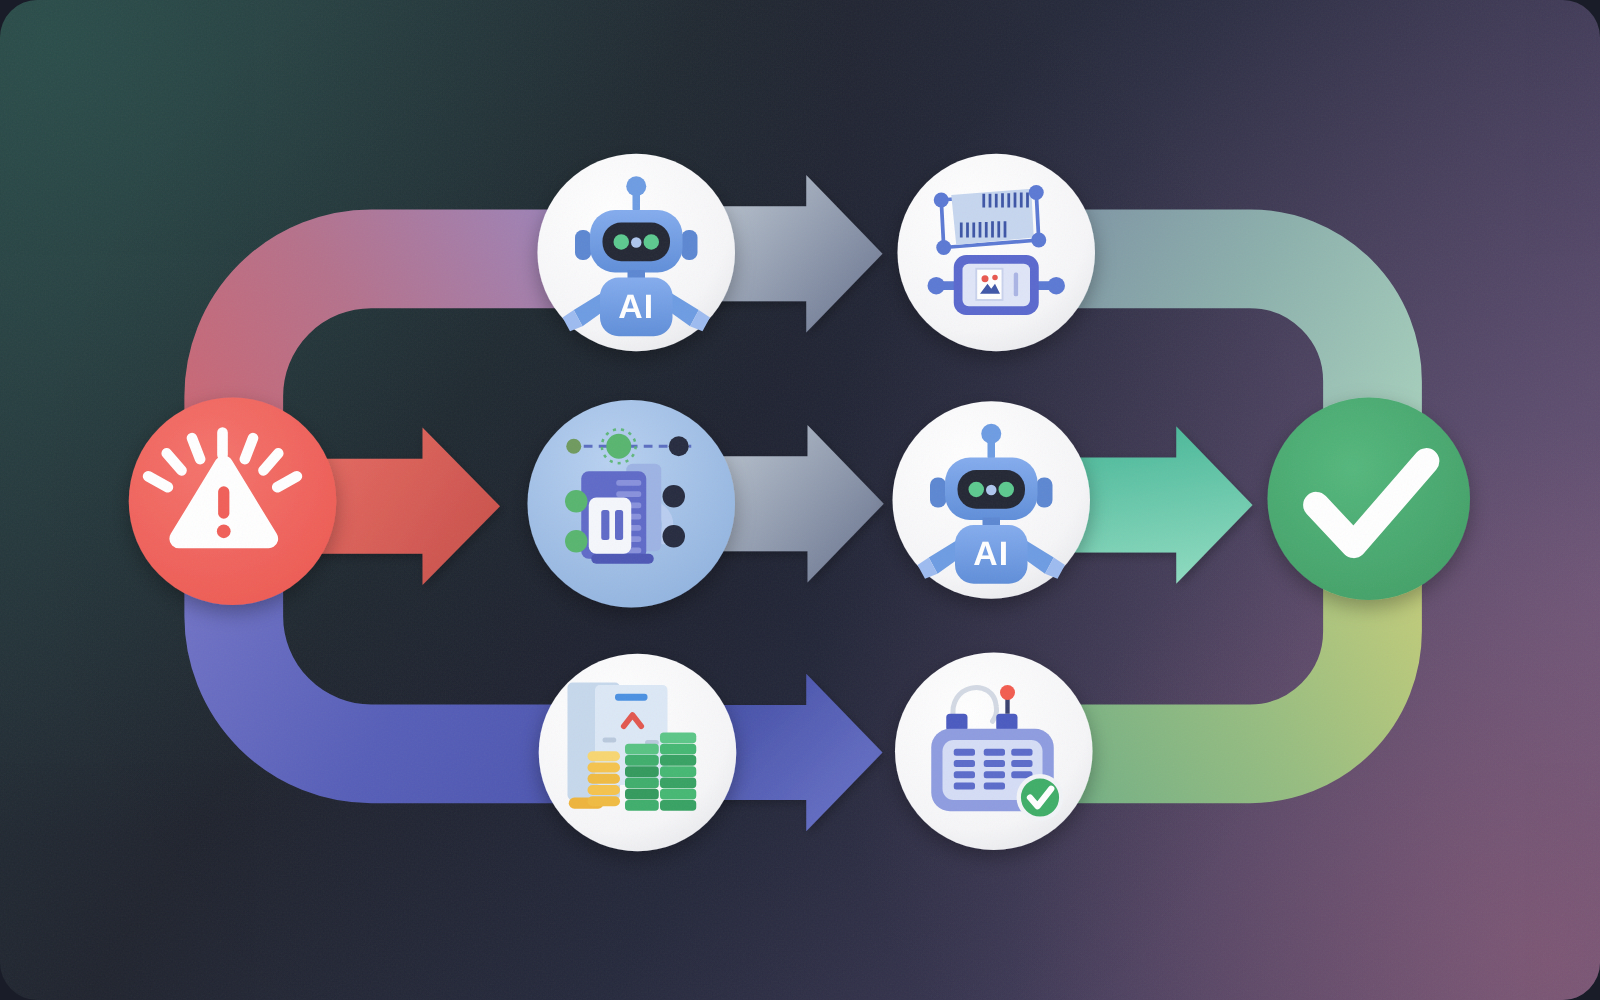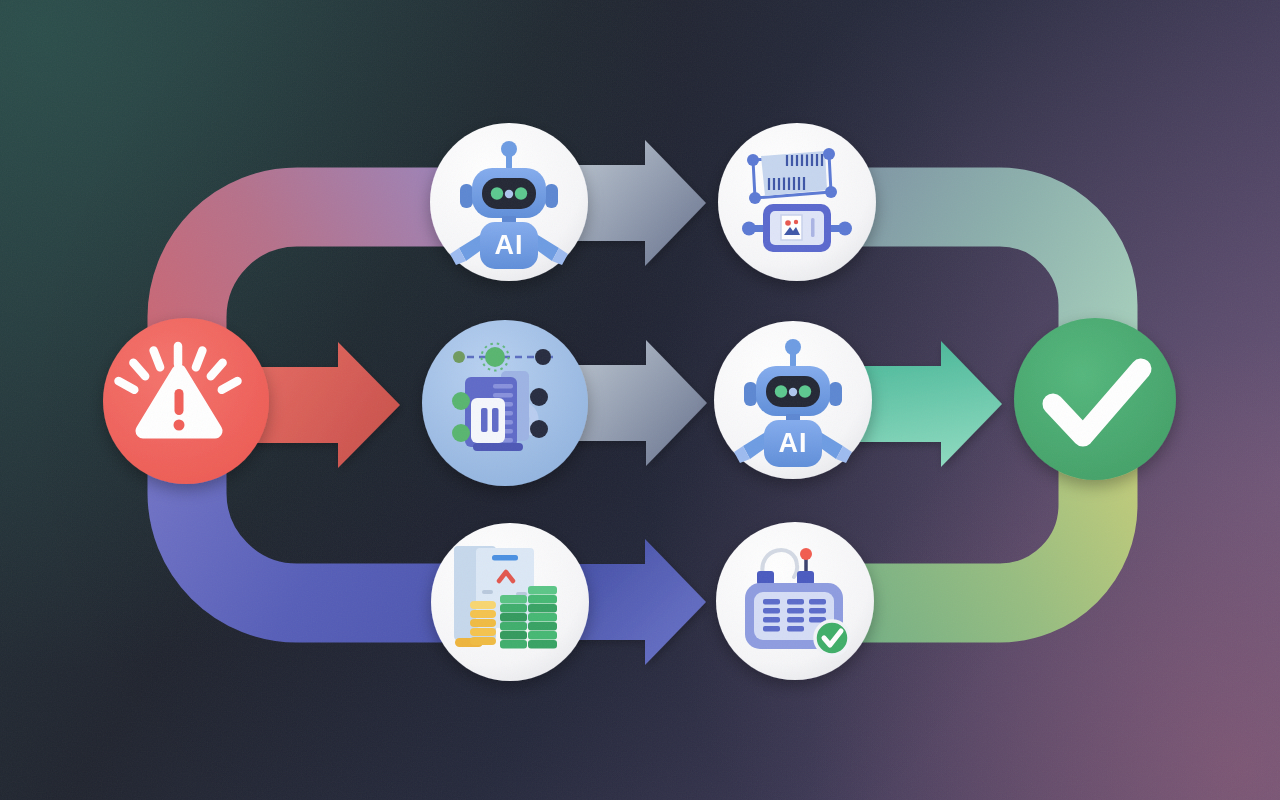--- a/index.html
+++ b/index.html
@@ -1,16 +1,16 @@
 <!DOCTYPE html>
 <html><head>
 <meta charset="utf-8">
 <style>
   html,body{margin:0;padding:0;background:#191c28;}
-  .stage{position:relative;width:1280px;height:800px;overflow:hidden;font-family:"Liberation Sans",sans-serif;}
+  .stage{position:relative;width:1280px;height:800px;overflow:hidden;font-family:"Liberation Sans",sans-serif;border-radius:30px;}
   .stage svg{display:block;}
   .ai-badge{font-family:"Liberation Sans",sans-serif;font-weight:700;fill:#ffffff;letter-spacing:1px;}
 </style>
 </head>
 <body>
 
 <div class="stage">
 <svg width="1280" height="800" viewBox="0 0 1280 800">
   <defs>
     <linearGradient id="bgLinear" x1="0" y1="0" x2="1280" y2="800" gradientUnits="userSpaceOnUse">

